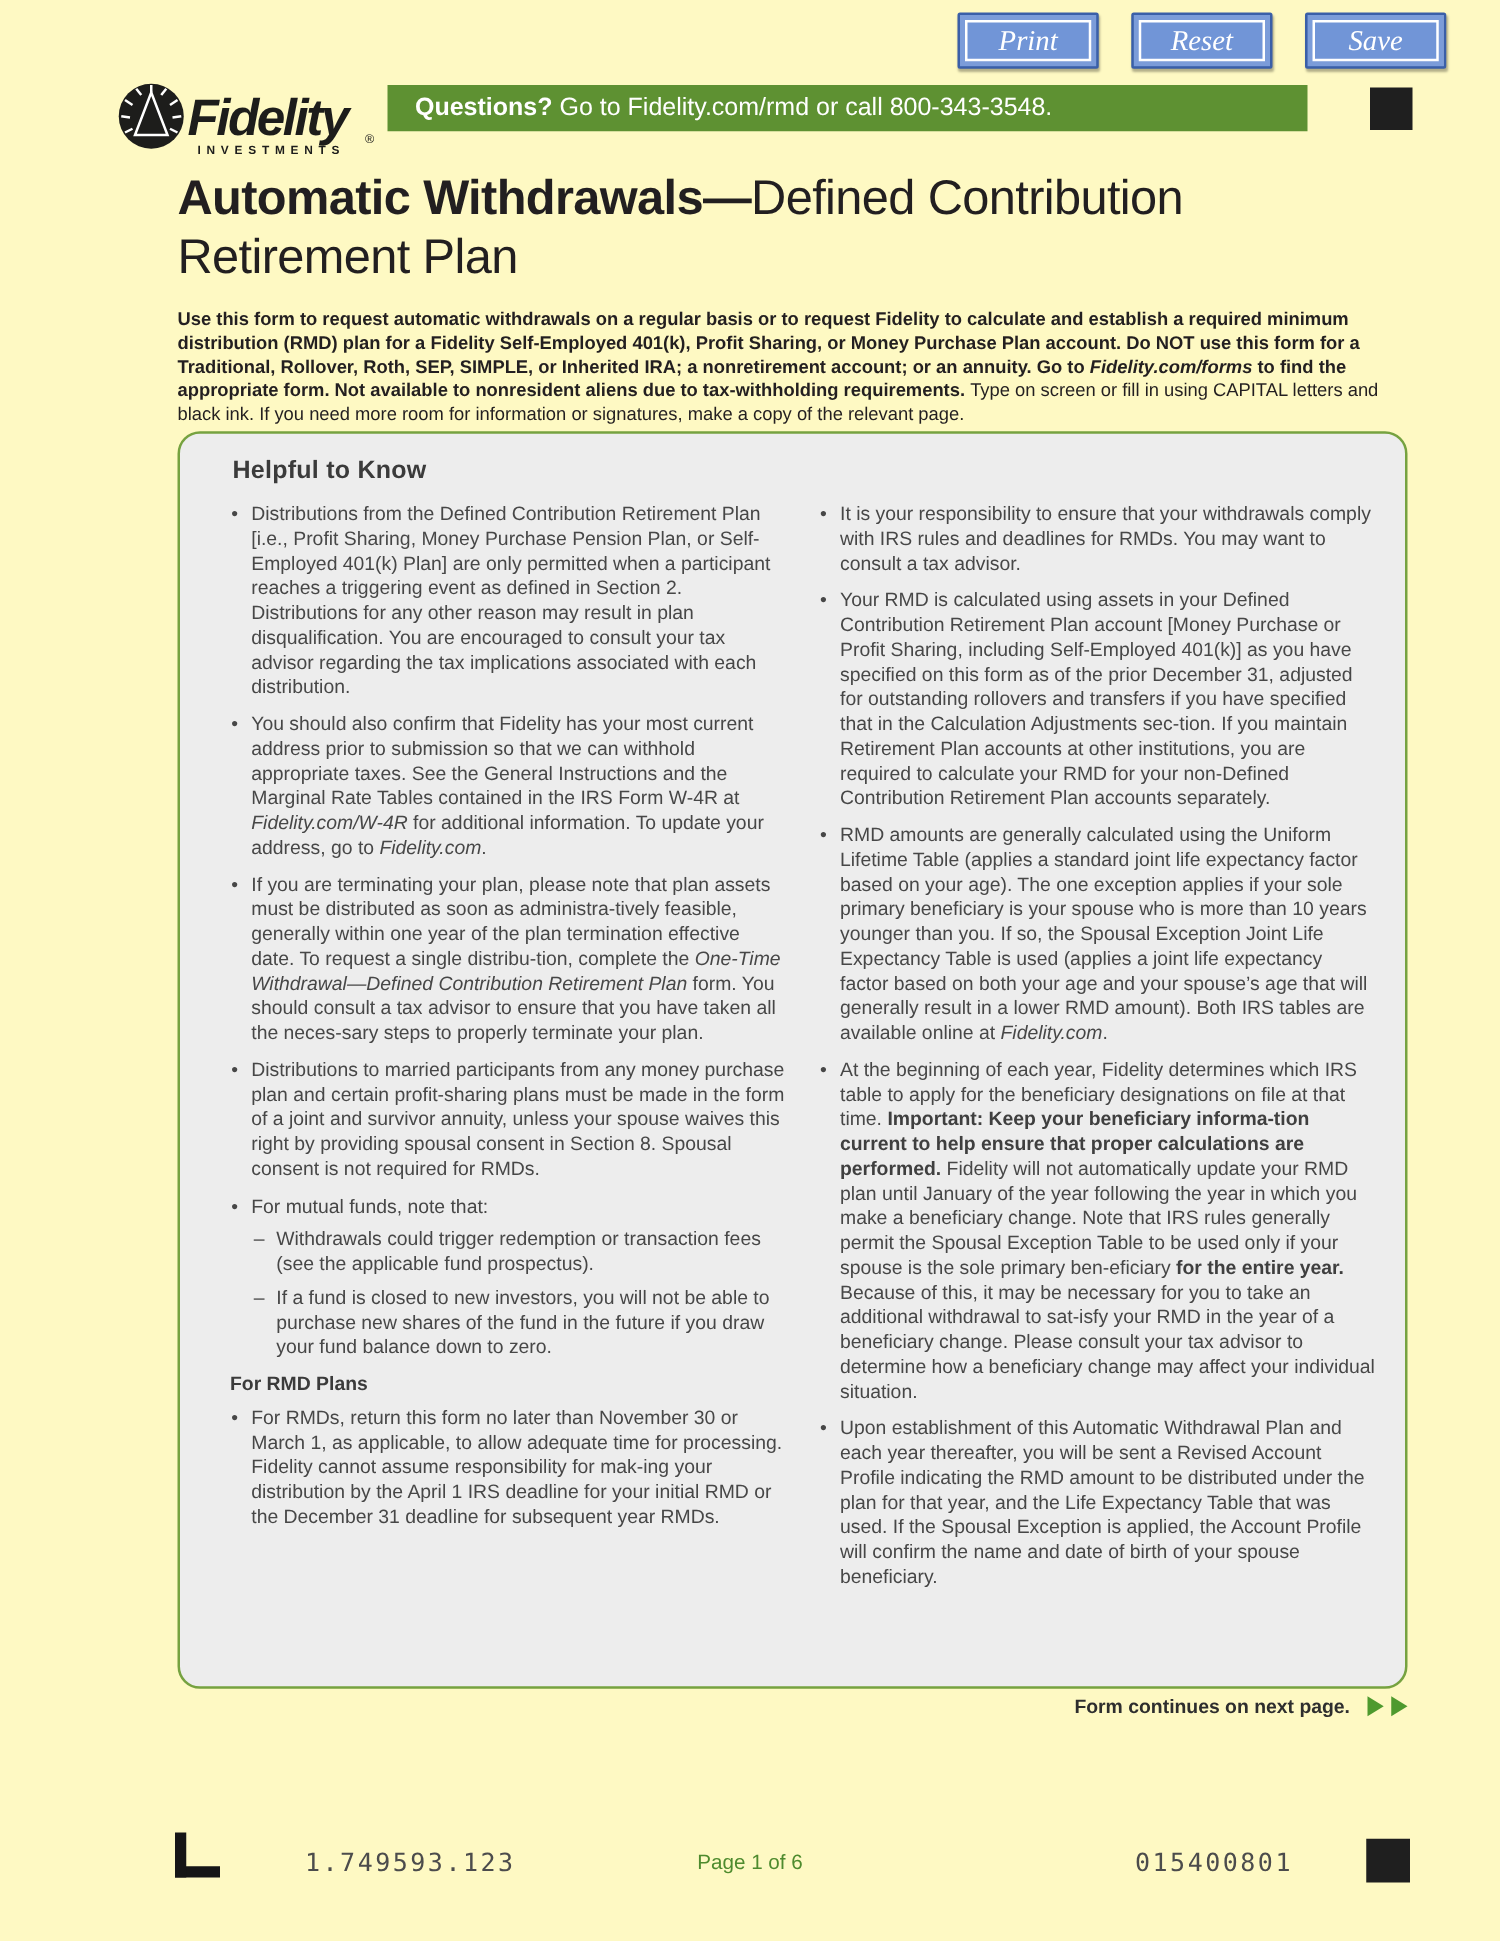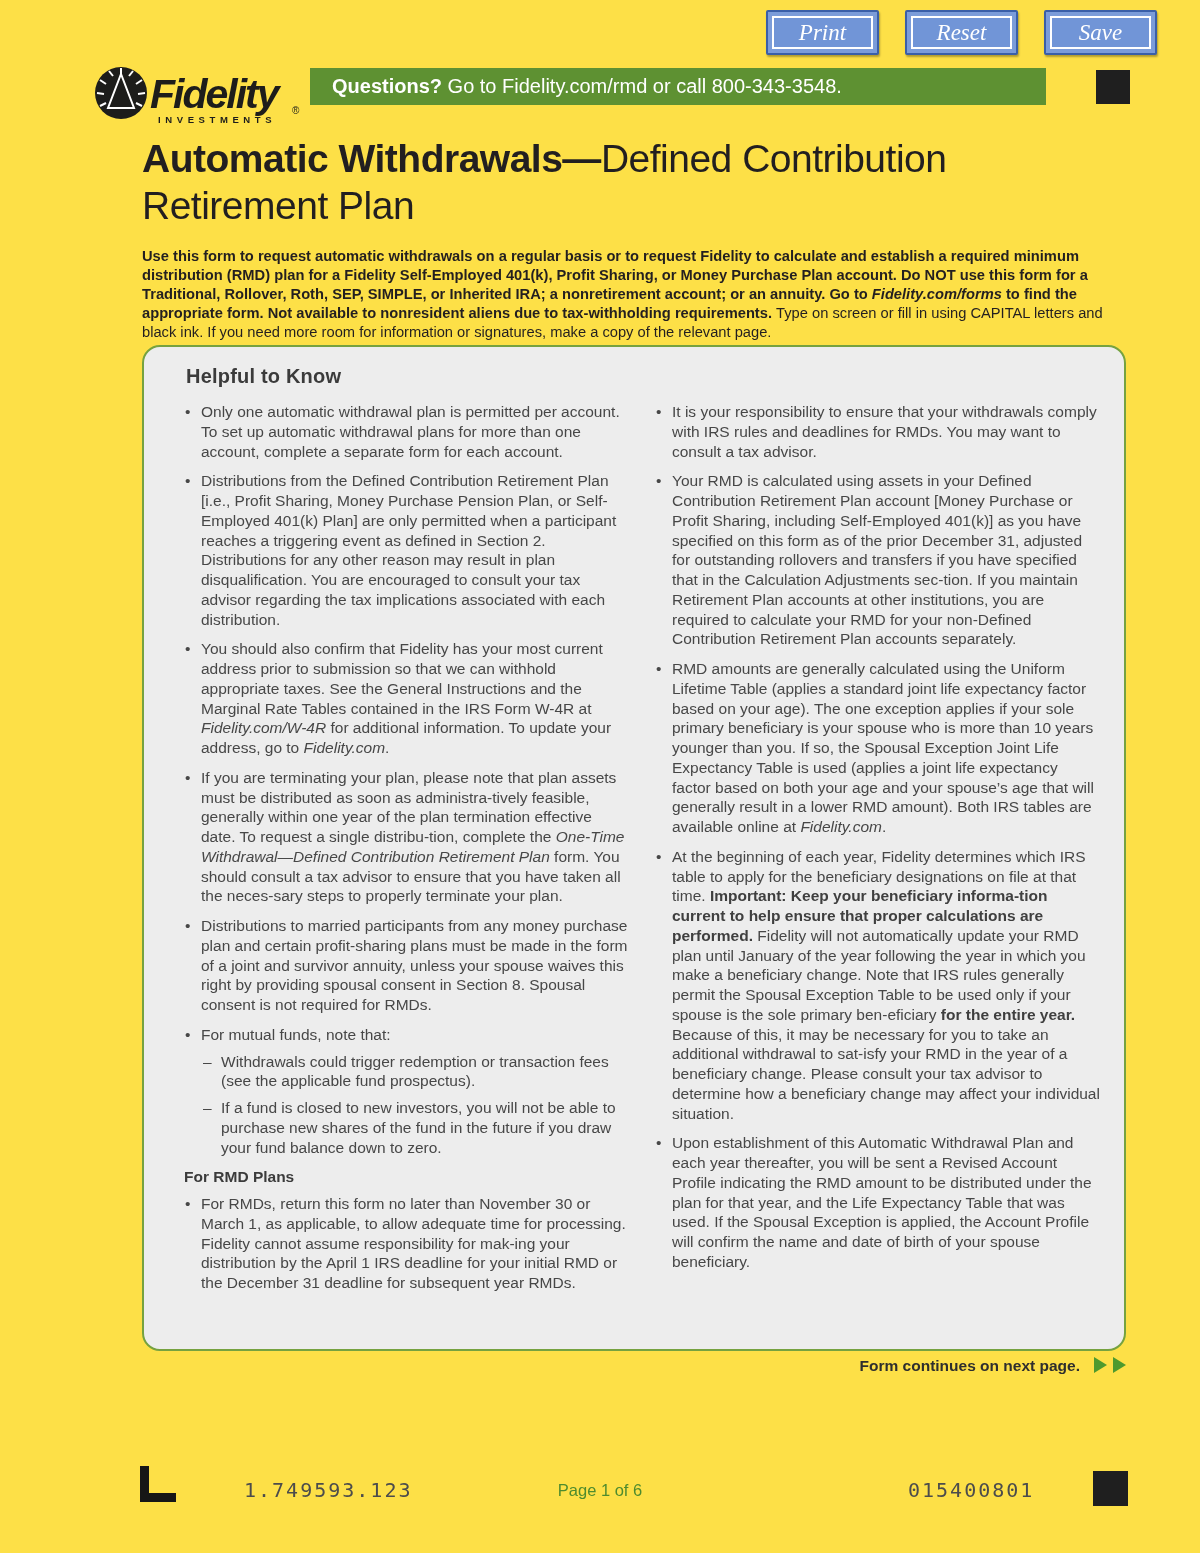--- a/index.html
+++ b/index.html
@@ -1,18 +1,18 @@
 <!DOCTYPE html>
 <html><head>
 <meta charset="utf-8">
 <style>
   * { margin:0; padding:0; box-sizing:border-box; }
   html,body { background:#ffffff; }
   body { font-family:"Liberation Sans", sans-serif; }
-  .page { position:relative; width:1200px; height:1553px; background:#fde047; overflow:hidden; }
+  .page { position:relative; width:1200px; height:1553px; background:#fef9c3; overflow:hidden; }
 
   
   .toolbar { position:absolute; top:10px; left:766px; display:flex; gap:26px; }
   .pdf-btn {
     width:113px; height:45px;
     background:#7195d7;
     border:2px solid #3a5fa8;
     border-radius:2px;
     box-shadow: inset 0 0 0 4px #7b9cd9, inset 0 0 0 6px #ffffff, 1px 2px 2px rgba(0,0,0,.3);
     color:#fff; font-family:"Liberation Serif", serif; font-style:italic;
@@ -120,21 +120,20 @@
   <div class="reg-square top"></div>
 
   <h1 class="title"><span class="b">Automatic Withdrawals—</span><span>Defined Contribution Retirement Plan</span></h1>
 
   <p class="intro"><span class="b">Use this form to request automatic withdrawals on a regular basis or to request Fidelity to calculate and establish a required minimum distribution (RMD) plan for a Fidelity Self-Employed 401(k), Profit Sharing, or Money Purchase Plan account. Do NOT use this form for a Traditional, Rollover, Roth, SEP, SIMPLE, or Inherited IRA; a nonretirement account; or an annuity. Go to </span><span class="b i">Fidelity.com/forms</span><span class="b"> to find the appropriate form. Not available to nonresident aliens due to tax-withholding requirements. </span><span>Type on screen or fill in using CAPITAL letters and black ink. If you need more room for information or signatures, make a copy of the relevant page.</span></p>
 
   <div class="helpful-box">
     <h2>Helpful to Know</h2>
     <div class="columns">
       <div class="col">
-          <div class="item bullet"><span>Only one automatic withdrawal plan is permitted per account. To set up automatic withdrawal plans for more than one account, complete a separate form for each account.</span></div>
           <div class="item bullet"><span>Distributions from the Defined Contribution Retirement Plan [i.e., Profit Sharing, Money Purchase Pension Plan, or Self-Employed 401(k) Plan] are only permitted when a participant reaches a triggering event as defined in Section 2. Distributions for any other reason may result in plan disqualification. You are encouraged to consult your tax advisor regarding the tax implications associated with each distribution.</span></div>
           <div class="item bullet"><span>You should also confirm that Fidelity has your most current address prior to submission so that we can withhold appropriate taxes. See the General Instructions and the Marginal Rate Tables contained in the IRS Form W-4R at </span><span class="i">Fidelity.com/W-4R</span><span> for additional information. To update your address, go to </span><span class="i">Fidelity.com</span><span>.</span></div>
           <div class="item bullet"><span>If you are terminating your plan, please note that plan assets must be distributed as soon as administra-tively feasible, generally within one year of the plan termination effective date. To request a single distribu-tion, complete the </span><span class="i">One-Time Withdrawal—Defined Contribution Retirement Plan</span><span> form. You should consult a tax advisor to ensure that you have taken all the neces-sary steps to properly terminate your plan.</span></div>
           <div class="item bullet"><span>Distributions to married participants from any money purchase plan and certain profit-sharing plans must be made in the form of a joint and survivor annuity, unless your spouse waives this right by providing spousal consent in Section 8. Spousal consent is not required for RMDs.</span></div>
           <div class="item bullet"><span>For mutual funds, note that:</span></div>
           <div class="item sub"><span>Withdrawals could trigger redemption or transaction fees (see the applicable fund prospectus).</span></div>
           <div class="item sub"><span>If a fund is closed to new investors, you will not be able to purchase new shares of the fund in the future if you draw your fund balance down to zero.</span></div>
           <div class="item subheading"><span>For RMD Plans</span></div>
           <div class="item bullet"><span>For RMDs, return this form no later than November 30 or March 1, as applicable, to allow adequate time for processing. Fidelity cannot assume responsibility for mak-ing your distribution by the April 1 IRS deadline for your initial RMD or the December 31 deadline for subsequent year RMDs.</span></div>
         </div>

